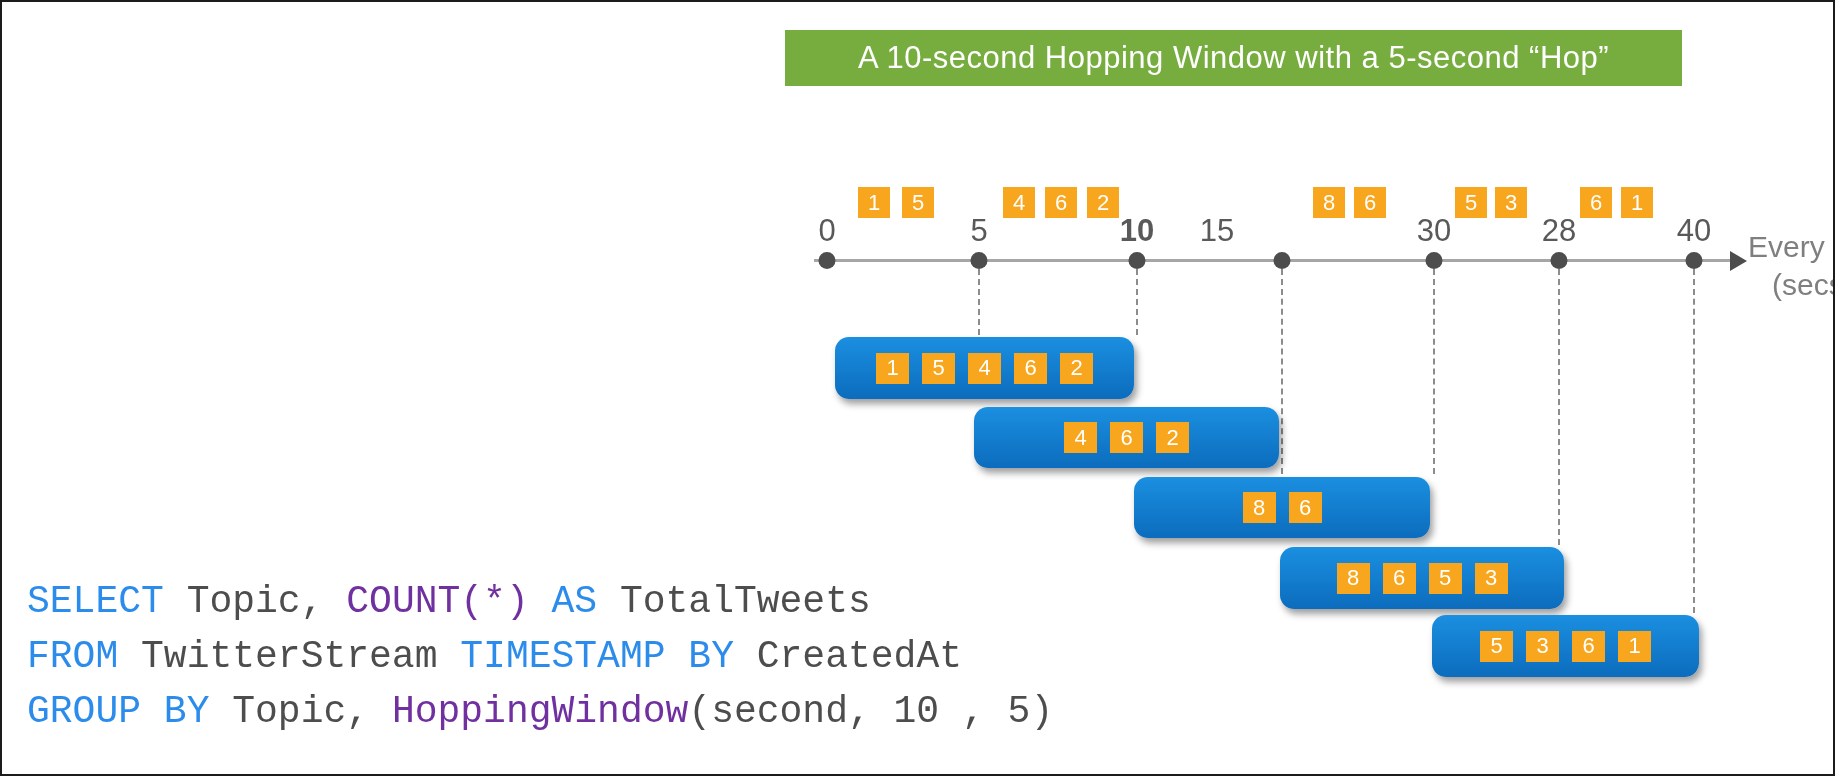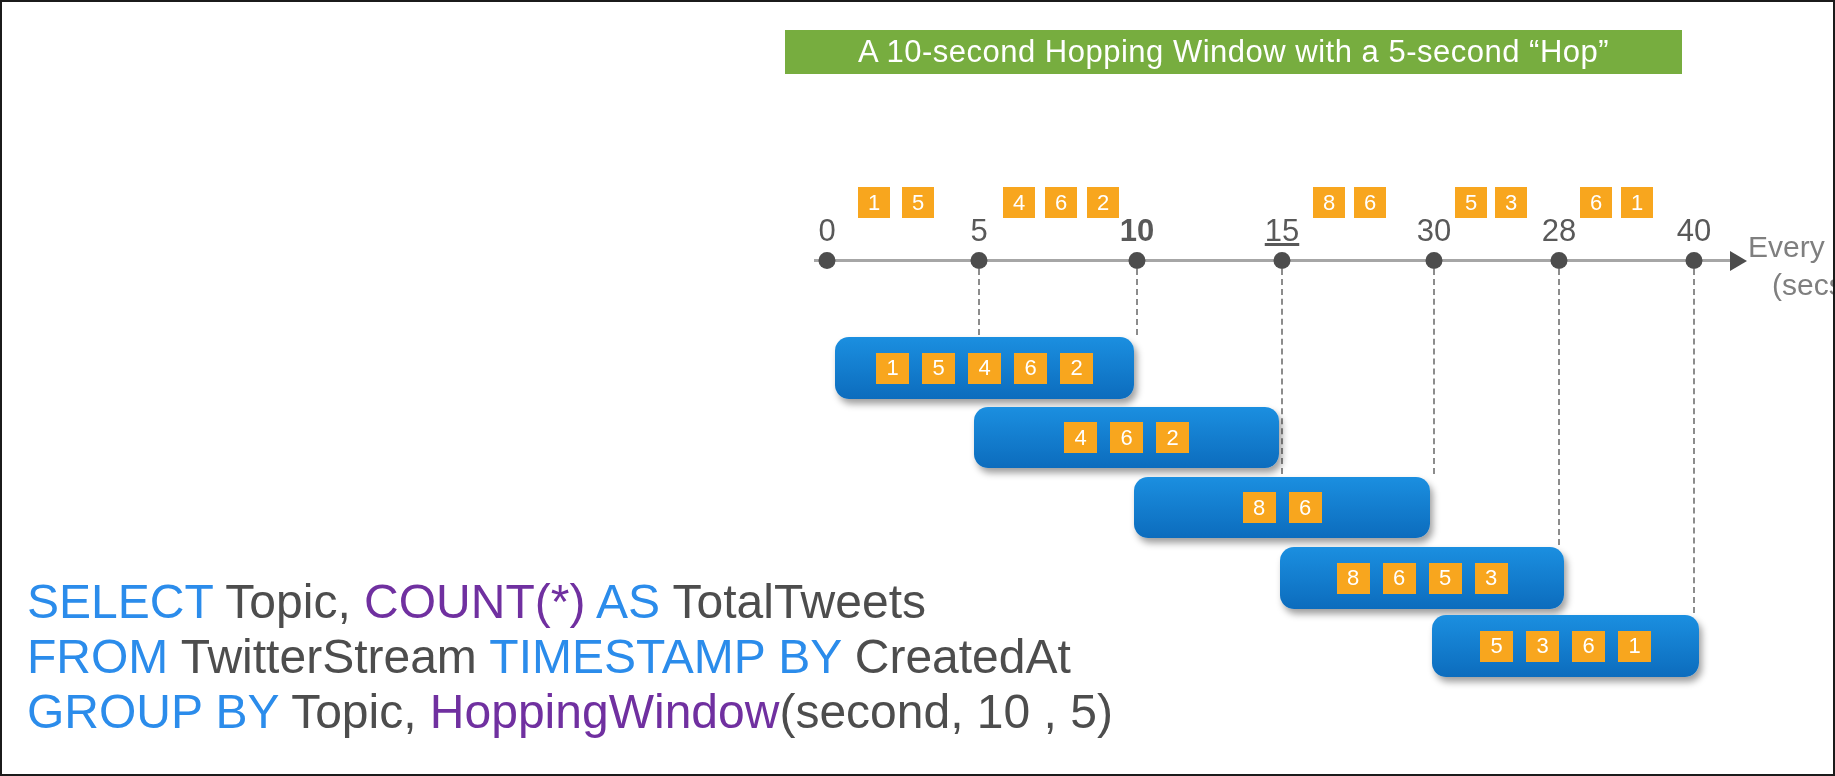--- a/index.html
+++ b/index.html
@@ -6,21 +6,21 @@
   .page {
     position:relative; width:1835px; height:776px; background:#ffffff;
     border:2px solid #1b1b1b; box-sizing:border-box; overflow:hidden;
     font-family:"Liberation Sans", sans-serif;
   }
   .headline {
     position:absolute; left:36px; top:60px;
     font-size:52px; line-height:65px; color:var(--green_text);
   }
   .banner {
-    position:absolute; left:783px; top:28px; width:897px; height:44px;
+    position:absolute; left:783px; top:28px; width:897px; height:56px;
     background:var(--banner_bg); color:#ffffff;
     font-size:31px; font-weight:300; letter-spacing:0.5px;
     display:flex; align-items:center; justify-content:center;
   }
   .axis-line { position:absolute; left:812px; top:257px; width:918px; height:3px; background:var(--axis); }
   .axis-arrow {
     position:absolute; left:1728px; top:249px; width:0; height:0;
     border-left:17px solid var(--dot);
     border-top:10px solid transparent; border-bottom:10px solid transparent;
   }
@@ -44,21 +44,21 @@
   .win-event { width:33px; }
   .window {
     position:absolute; border-radius:14px;
     background:linear-gradient(180deg, var(--window_top) 0%, var(--window_bottom) 100%);
     box-shadow:3px 5px 7px rgba(0,0,0,0.38);
     display:flex; align-items:center; justify-content:center; gap:13px;
   }
   .time-label { position:absolute; font-size:30px; font-weight:300; color:var(--time_label); }
   .sql {
     position:absolute; left:25px; top:572px;
-    font-family:Liberation Sans, sans-serif; font-size:48px; line-height:55px;
+    font-family:Liberation Mono, monospace; font-size:38px; line-height:55px;
     white-space:pre;
   }
   .sql .kw { color:var(--sql_keyword); }
   .sql .fn { color:var(--sql_function); }
   .sql .pl { color:var(--sql_plain); }
 </style>
 </head>
 <body>
 
 <div class="page">
@@ -72,21 +72,21 @@
     <div class="axis-line"></div>
     <div class="axis-arrow"></div>
     <div class="time-label" style="left:1746px; top:228px;">Every</div>
     <div class="time-label" style="left:1742px; top:266px;margin-left:28px;">(secs)</div>
   <div class="tick-label" style="left: 825px;">0</div>
       <div class="dot" style="left: 825px;"></div>
       <div class="tick-label" style="left: 977px;">5</div>
       <div class="dot" style="left: 977px;"></div>
       <div class="tick-label" style="left: 1135px; font-weight: bold;">10</div>
       <div class="dot" style="left: 1135px;"></div>
-      <div class="tick-label" style="left: 1280px; text-decoration: underline;">15</div>
+      <div class="tick-label" style="left: 1215px;">15</div>
       <div class="dot" style="left: 1280px;"></div>
       <div class="tick-label" style="left: 1432px;">30</div>
       <div class="dot" style="left: 1432px;"></div>
       <div class="tick-label" style="left: 1557px;">28</div>
       <div class="dot" style="left: 1557px;"></div>
       <div class="tick-label" style="left: 1692px;">40</div>
       <div class="dot" style="left: 1692px;"></div>
       <div class="dash" style="left: 977px; top: 267px; height: 66px;"></div>
       <div class="dash" style="left: 1135px; top: 267px; height: 66px;"></div>
       <div class="dash" style="left: 1280px; top: 267px; height: 205px;"></div>

